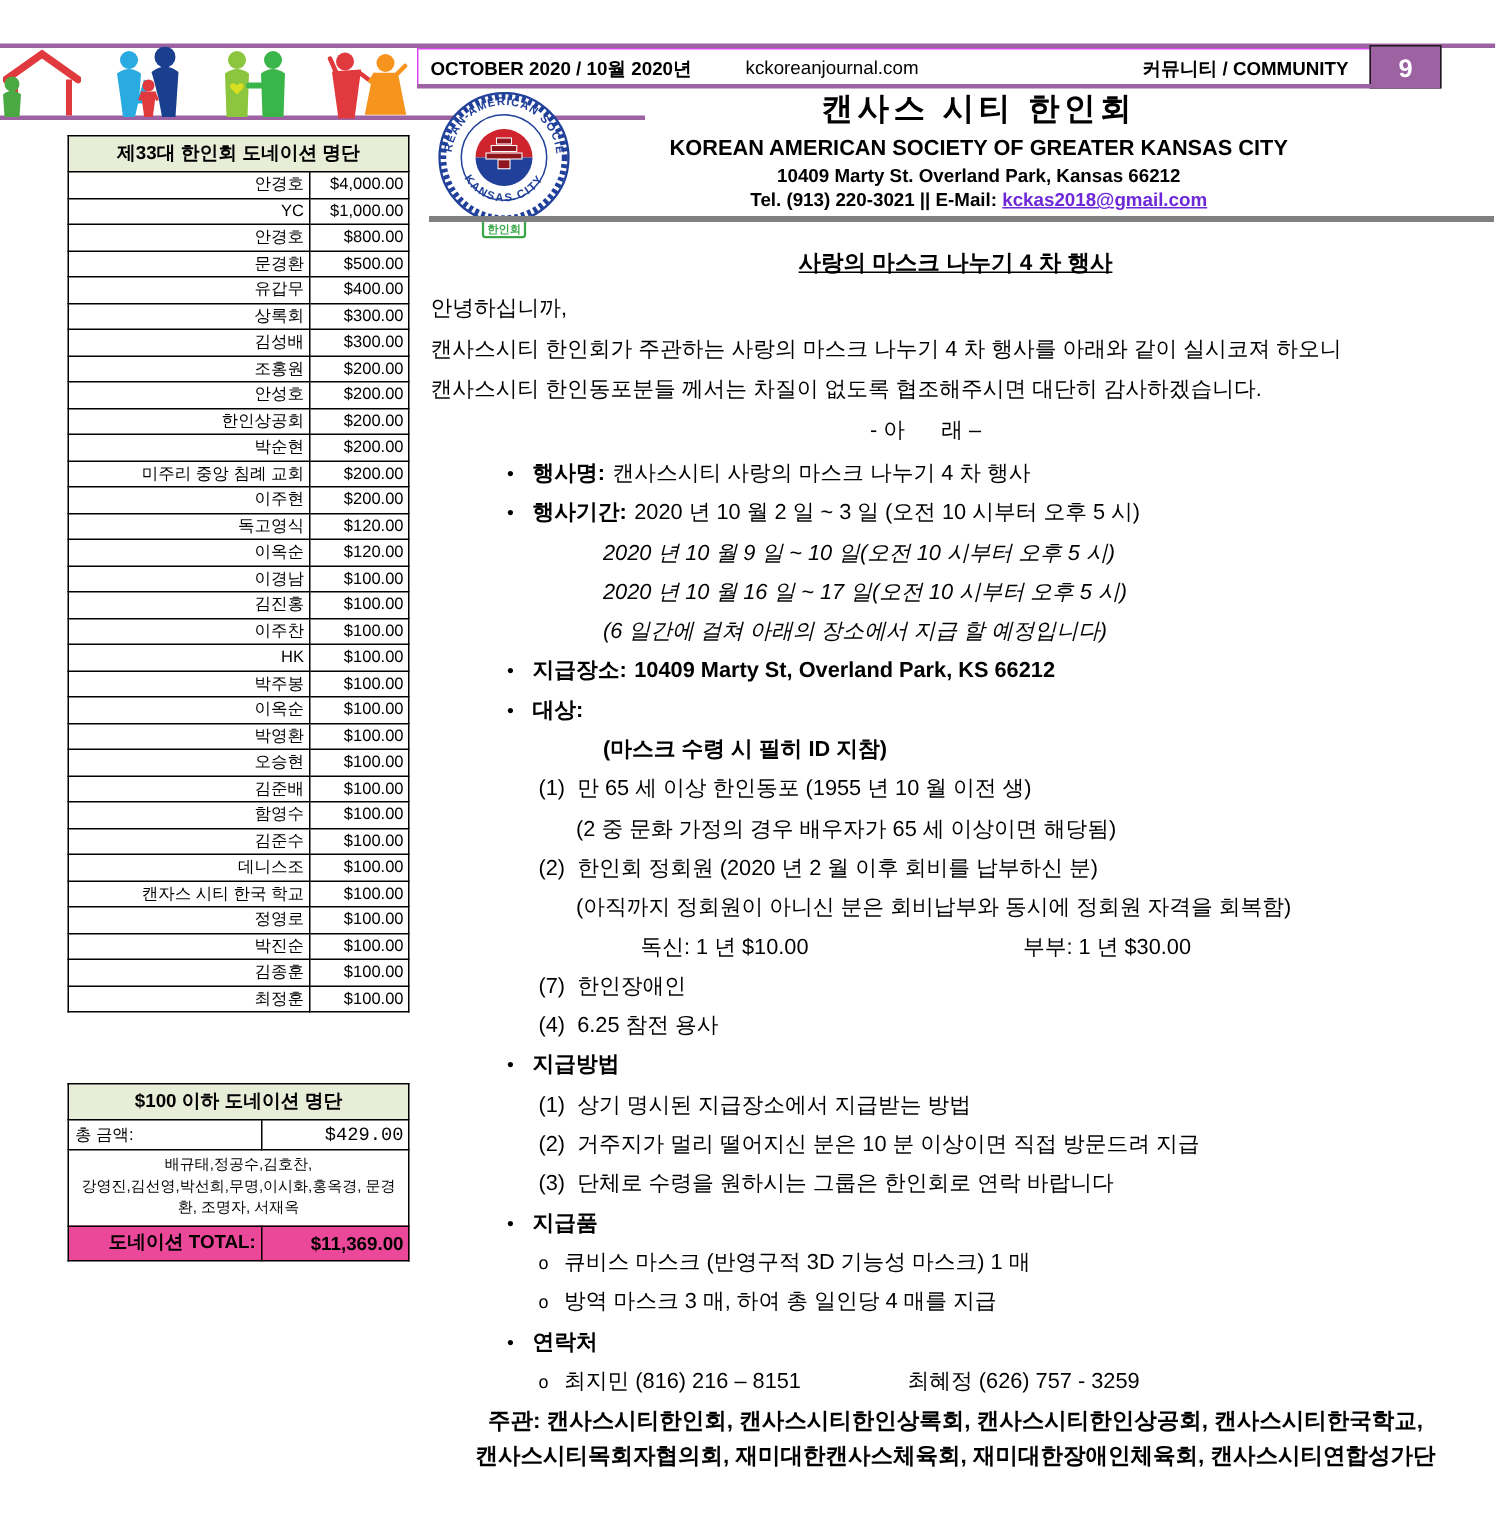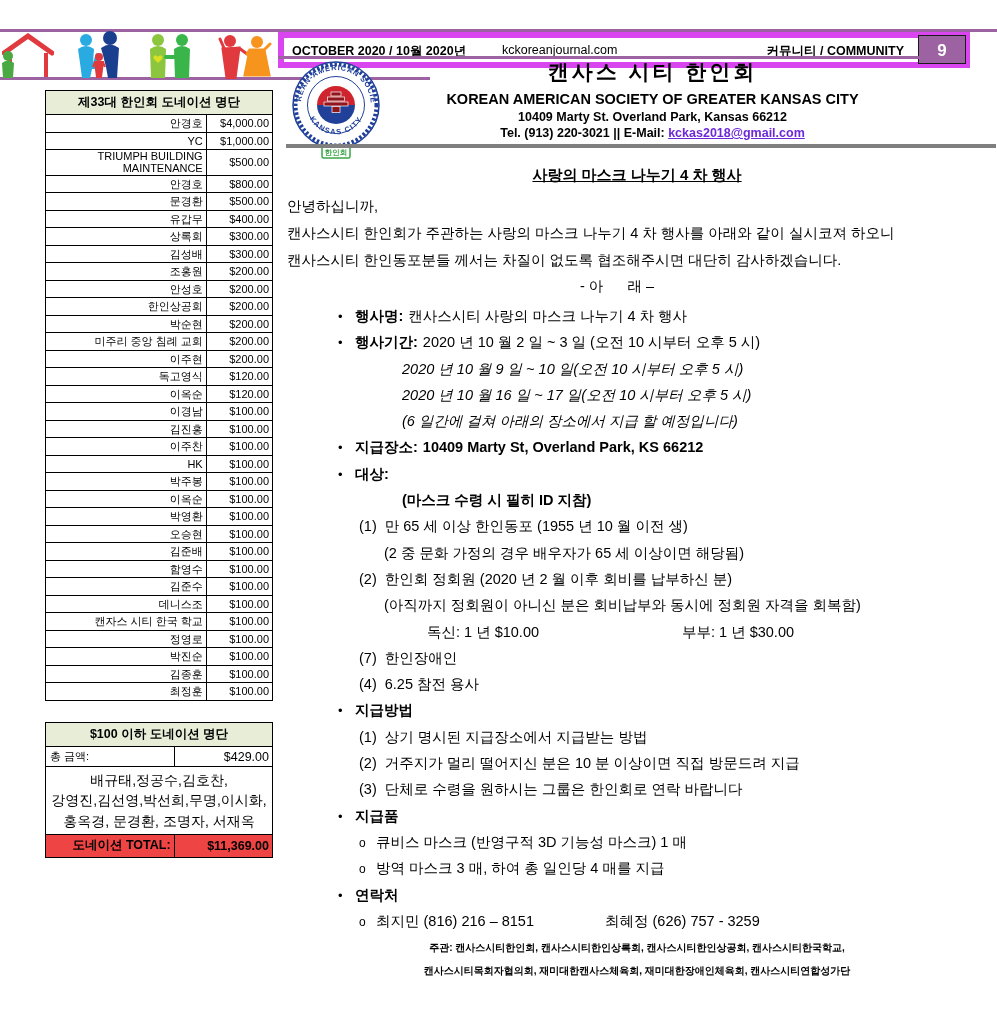--- a/index.html
+++ b/index.html
@@ -3,40 +3,40 @@
 <meta charset="utf-8">
 <style>
   html,body{margin:0;padding:0;background:#fff;}
   .page{position:relative;width:997px;height:1023px;background:#fff;overflow:hidden;
         font-family:"Liberation Sans", sans-serif;color:#000;}
 
   
   .rule-top{position:absolute;left:0;top:29px;width:997px;height:3px;background:#9c62a1;}
   .rule-strip{position:absolute;left:0;top:77px;width:430px;height:3px;background:#9c62a1;}
   .rule-mh-bottom{position:absolute;left:278px;top:56px;width:682px;height:3px;background:#9c62a1;}
-  .masthead{position:absolute;left:278px;top:32px;width:680px;height:24px;background:#fff;border:6px solid #d946ef;}
+  .masthead{position:absolute;left:278px;top:32px;width:680px;height:24px;background:#fff;border:1px solid #d946ef;}
   .mh-date{position:absolute;left:8px;top:5px;font-size:12.5px;font-weight:bold;white-space:pre;}
   .mh-site{position:absolute;left:218px;top:5px;font-size:12.5px;}
   .mh-section{position:absolute;right:60px;top:5px;font-size:12.5px;font-weight:bold;}
   .mh-page{position:absolute;right:-2px;top:-3px;width:48px;height:29px;background:#9c62a1;border:1px solid #1a1a1a;
            color:#fff;font-size:17px;font-weight:bold;text-align:center;line-height:29px;box-sizing:border-box;}
   .icons-strip{position:absolute;left:2px;top:33px;width:270px;height:46px;display:flex;
                justify-content:space-between;align-items:flex-end;}
 
   
   .dtable{position:absolute;left:45px;width:228px;border-collapse:collapse;table-layout:fixed;background:#fff;}
   .dtable th,.dtable td{border:1px solid #000;}
   .dtable th{background:#e8edd8;font-size:12.5px;font-weight:bold;height:23px;text-align:center;padding:0 2px;}
   .t1{top:90px;}
   .t1 td{font-size:11px;height:16.5px;padding:0 3px;text-align:right;line-height:1.12;overflow:hidden;}
   .t2{top:722px;}
   .t2 .lbl-cell{font-size:11px;text-align:left;padding:2px 4px;}
-  .t2 .val-cell{font-size:12.5px;text-align:right;padding:2px 3px;}
-  .t2 .names-cell{font-size:14px;text-align:center;padding:3px 2px;line-height:1.45;white-space:pre-line;margin-left:20px;}
-  .t2 .total-row td{background:#ef4444;font-weight:bold;font-size:12.5px;height:20px;text-align:right;padding:1px 3px;}
+  .t2 .val-cell{font-size:12.5px;text-align:right;padding:2px 3px;font-family:Liberation Mono, monospace;}
+  .t2 .names-cell{font-size:10px;text-align:center;padding:3px 2px;line-height:1.45;white-space:pre-line;margin-left:20px;}
+  .t2 .total-row td{background:#ec4899;font-weight:bold;font-size:12.5px;height:20px;text-align:right;padding:1px 3px;}
 
   
   .logo{position:absolute;left:291px;top:57px;}
   .orgblock{position:absolute;left:330px;top:58px;width:645px;text-align:center;}
   .org-ko{font-size:21px;font-weight:bold;letter-spacing:3px;}
   .org-en{font-size:14.5px;font-weight:bold;margin-top:5px;}
   .org-addr{font-size:12.5px;font-weight:bold;margin-top:3px;}
   .org-tel{font-size:12.5px;font-weight:bold;margin-top:2px;}
   .email{color:#6d28d9;text-decoration:underline;cursor:pointer;}
   .gray-rule{position:absolute;left:286px;top:144px;width:710px;height:4px;background:#7f7f7f;}
@@ -55,21 +55,21 @@
   .cont{padding-left:115px;font-style:italic;}
   .cont-bold{padding-left:115px;font-weight:bold;}
   .num{padding-left:72px;}
   .sub{padding-left:97px;}
   .duo{padding-left:140px;}
   .duo .txt2{position:absolute;left:395px;}
   .circ,.circ-duo{padding-left:72px;}
   .odot{display:inline-block;width:17px;font-size:12px;}
   .circ-duo .txt2{position:absolute;left:318px;}
   .footer{position:absolute;left:287px;top:936px;width:700px;text-align:center;
-          font-weight:bold;font-size:10px;line-height:23px;}
+          font-weight:bold;font-size:15px;line-height:23px;}
 </style>
 </head>
 <body>
 
 <div class="page">
 
   <div class="rule-top"></div>
   <div class="rule-strip"></div>
 
   <div class="icons-strip">
@@ -124,24 +124,20 @@
     <tbody>
         <tr>
           <td>안경호</td>
           <td>$4,000.00</td>
         </tr>
         <tr>
           <td>YC</td>
           <td>$1,000.00</td>
         </tr>
         <tr>
-          <td>TRIUMPH BUILDING MAINTENANCE</td>
-          <td>$500.00</td>
-        </tr>
-        <tr>
           <td>안경호</td>
           <td>$800.00</td>
         </tr>
         <tr>
           <td>문경환</td>
           <td>$500.00</td>
         </tr>
         <tr>
           <td>유갑무</td>
           <td>$400.00</td>

